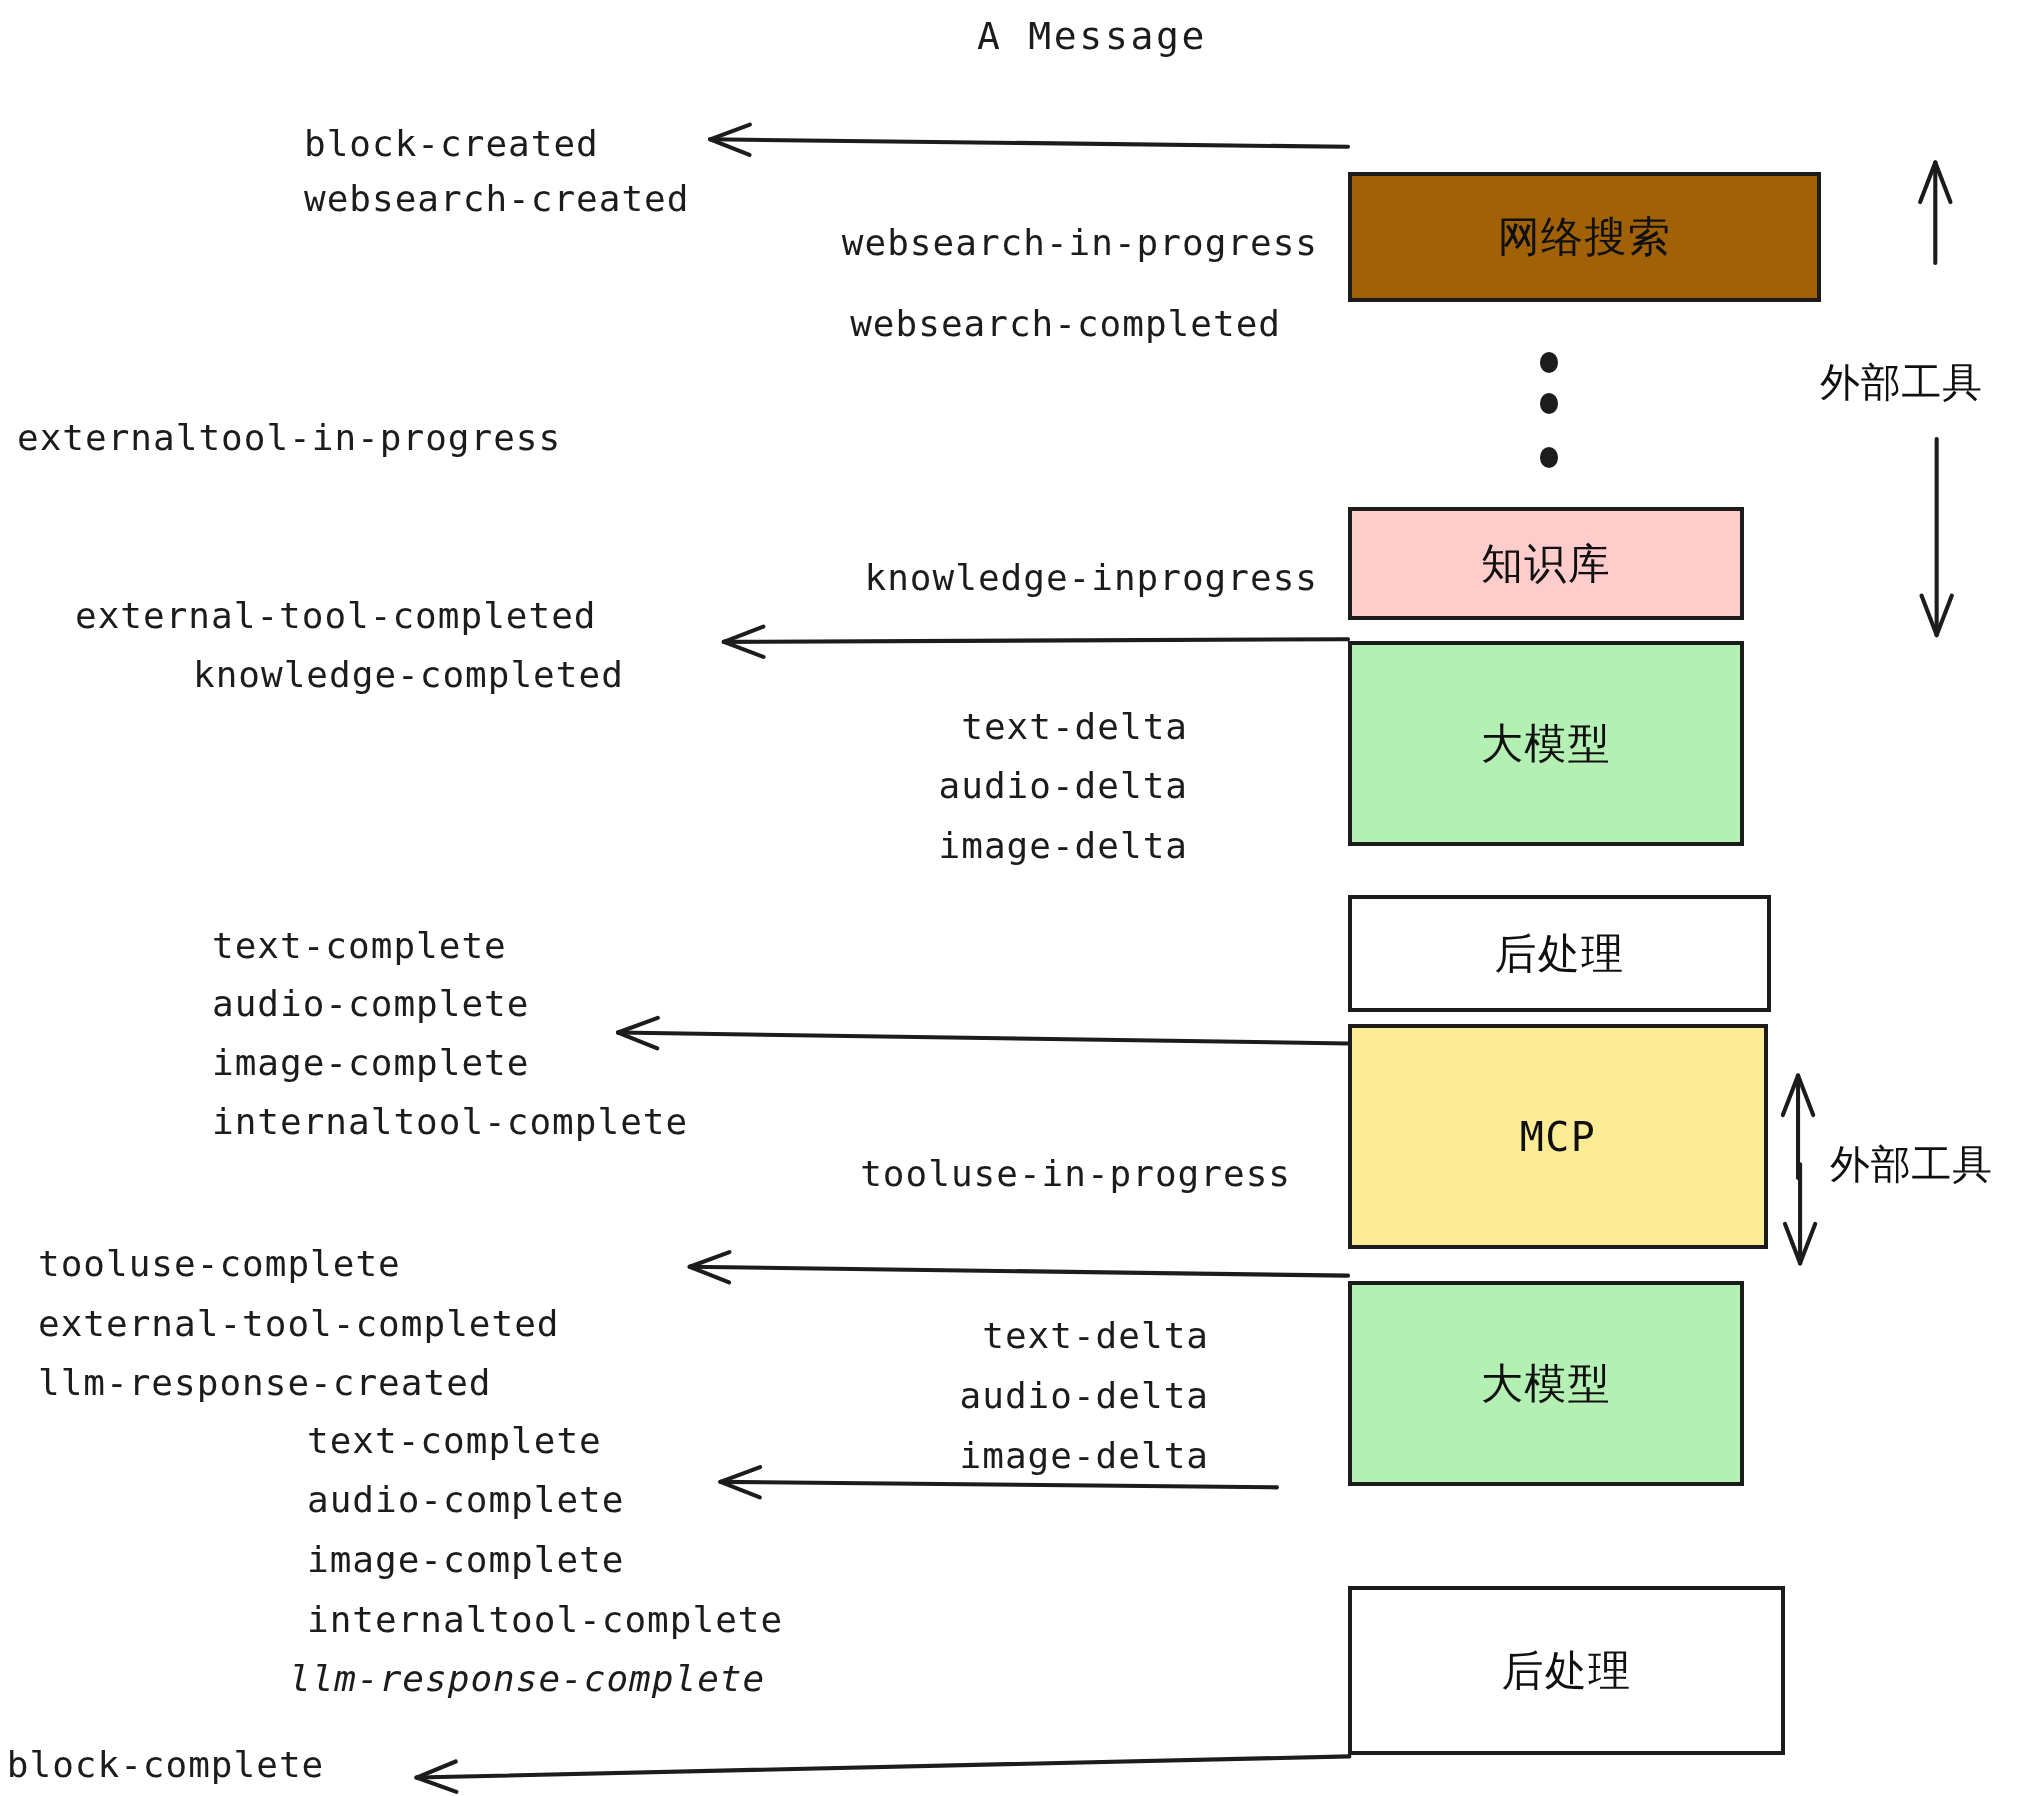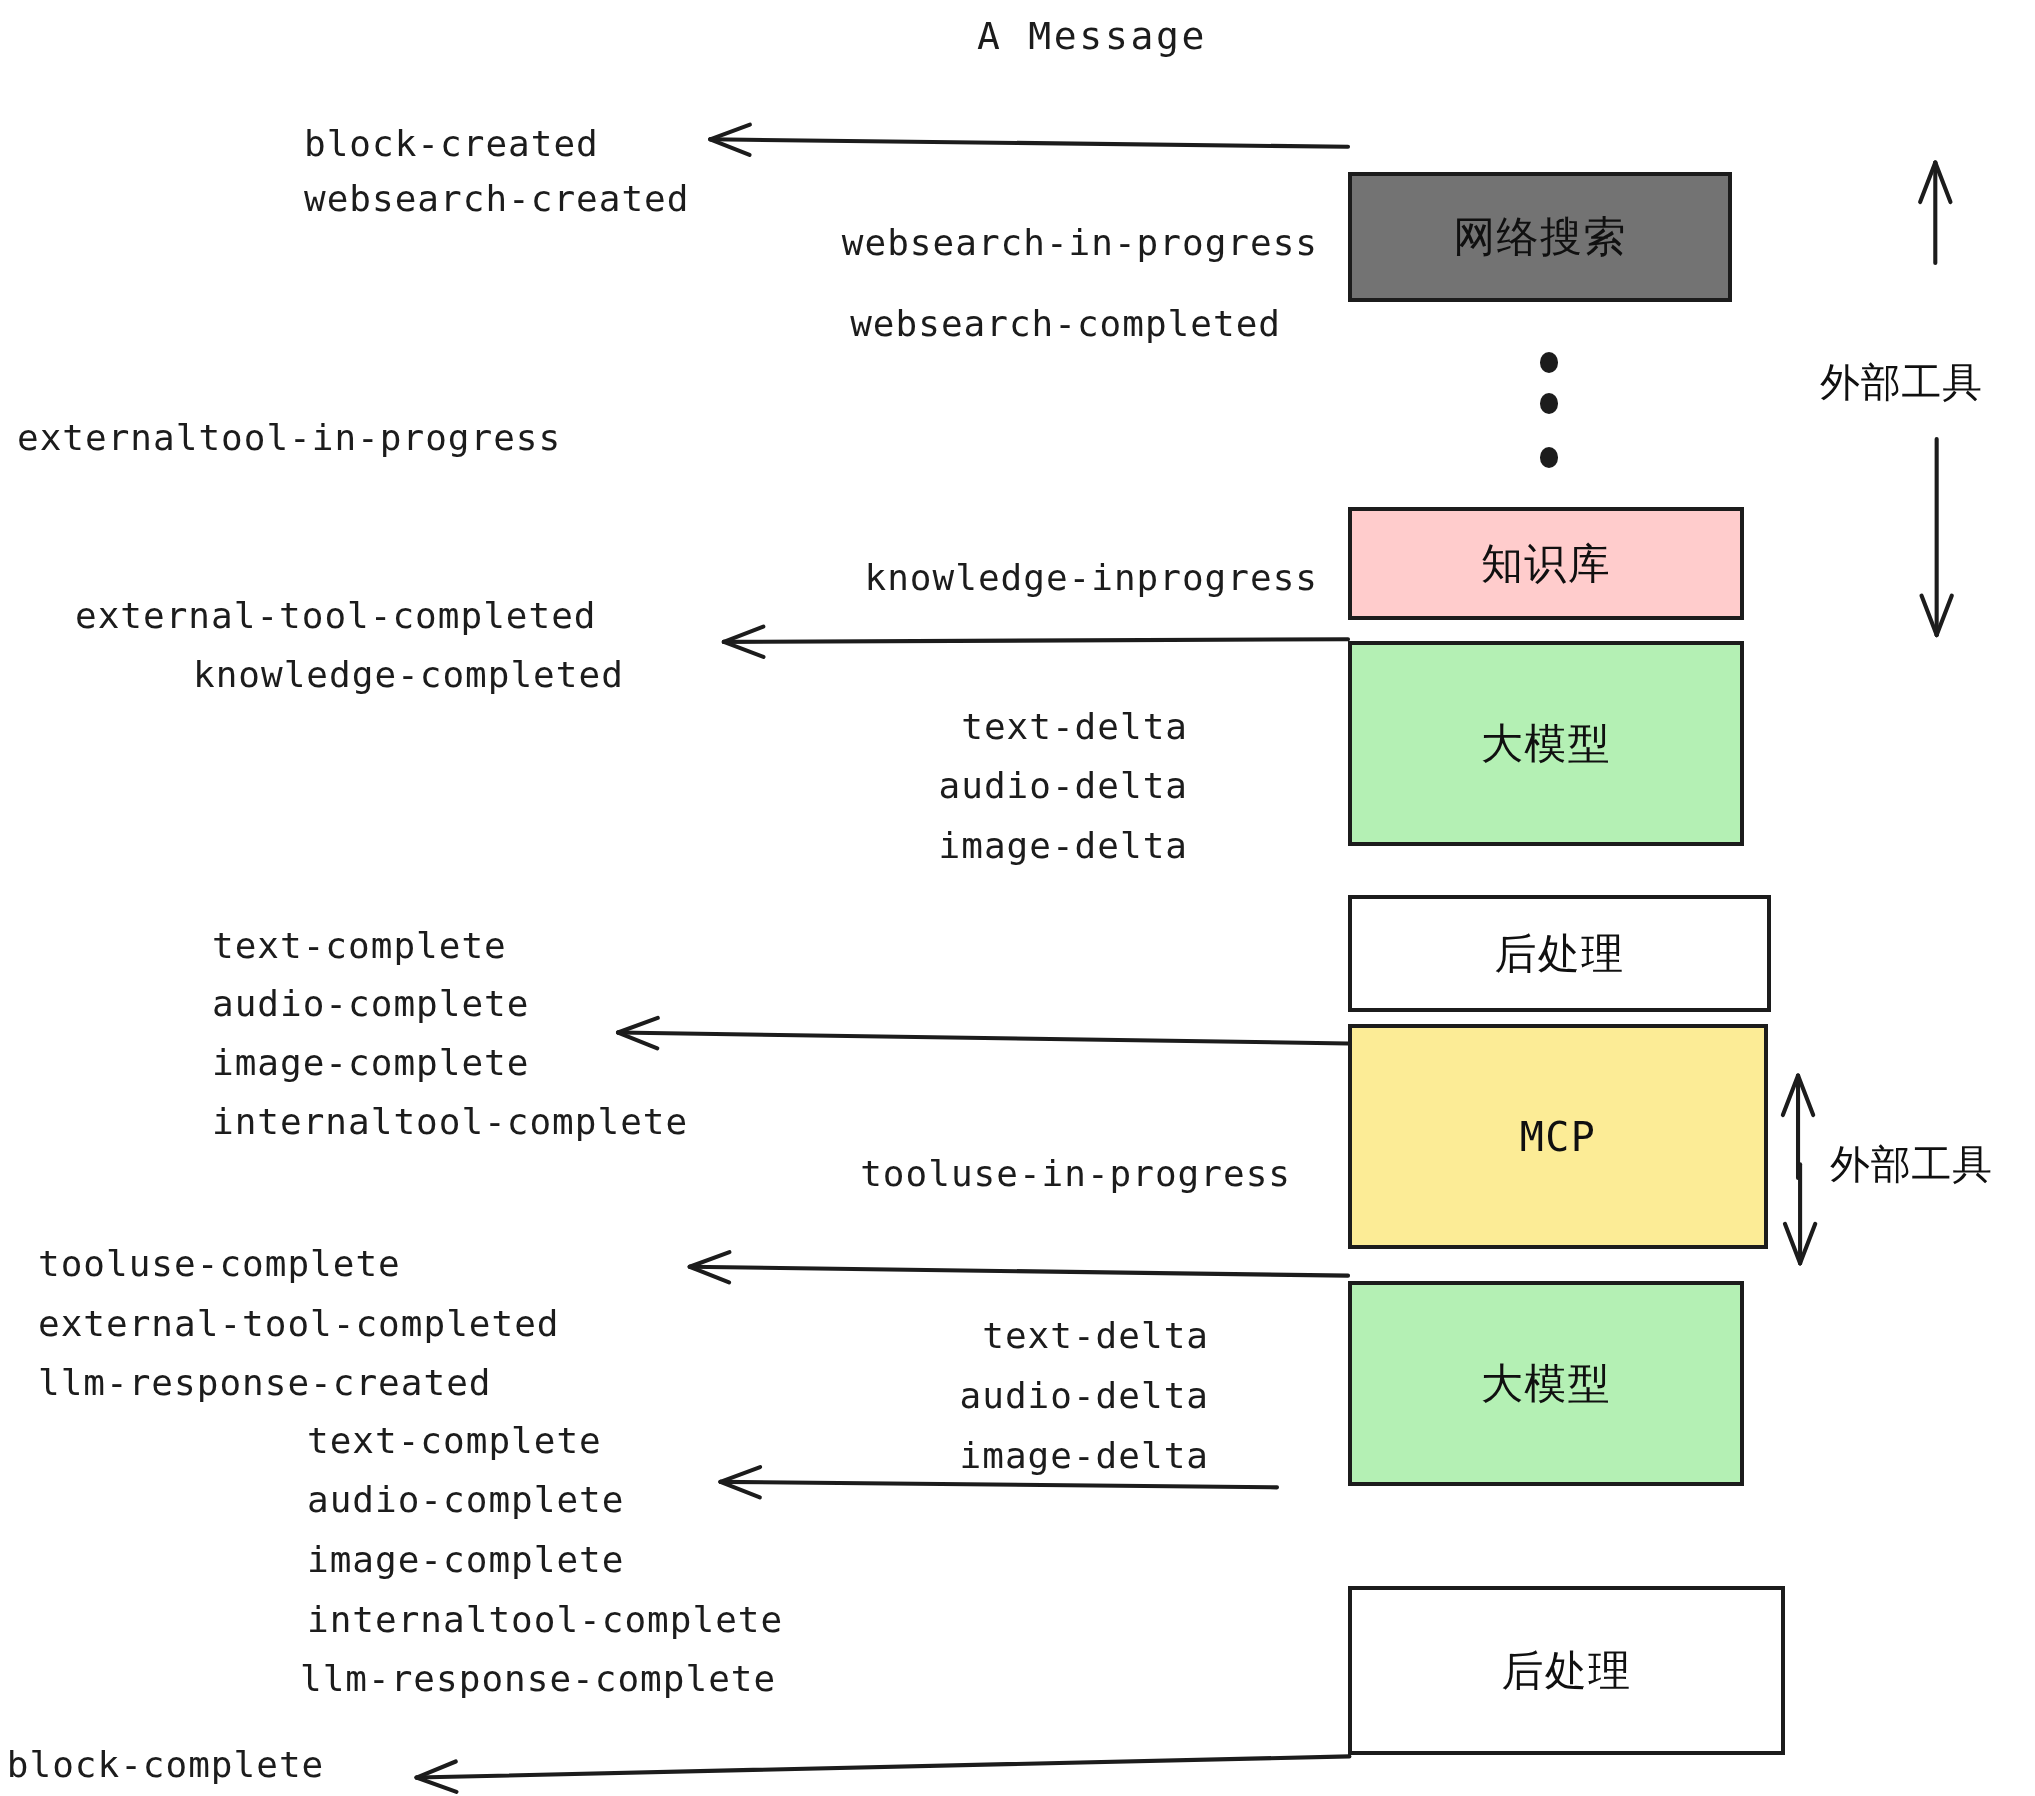--- a/index.html
+++ b/index.html
@@ -135,21 +135,21 @@
       </g>
     </svg>
 
   <div class="dots" id="dots-el">
       <div class="dot" style="left: 1540px; top: 352px;"></div>
       <div class="dot" style="left: 1540px; top: 393px;"></div>
       <div class="dot" style="left: 1540px; top: 447px;"></div>
     </div>
 
   <div id="node-layer">
-      <div class="node" style="left: 1348px; top: 172px; width: 384px; height: 130px; background: #737373;">
+      <div class="node" style="left: 1348px; top: 172px; width: 473px; height: 130px; background: #a16207;">
         <span>网络搜索</span>
       </div>
       <div class="node" style="left: 1348px; top: 507px; width: 396px; height: 113px; background: rgb(255, 204, 204);">
         <span>知识库</span>
       </div>
       <div class="node" style="left: 1348px; top: 641px; width: 396px; height: 205px; background: rgb(180, 240, 180);">
         <span>大模型</span>
       </div>
       <div class="node" style="left: 1348px; top: 895px; width: 423px; height: 117px; background: rgb(255, 255, 255);">
         <span>后处理</span>
@@ -180,21 +180,21 @@
       <div class="evt" style="left: 212px; top: 986px;">audio-complete</div>
       <div class="evt" style="left: 212px; top: 1045px;">image-complete</div>
       <div class="evt" style="left: 212px; top: 1104px;">internaltool-complete</div>
       <div class="evt" style="left: 38px; top: 1246px;">tooluse-complete</div>
       <div class="evt" style="left: 38px; top: 1306px;">external-tool-completed</div>
       <div class="evt" style="left: 38px; top: 1365px;">llm-response-created</div>
       <div class="evt" style="left: 307px; top: 1423px;">text-complete</div>
       <div class="evt" style="left: 307px; top: 1482px;">audio-complete</div>
       <div class="evt" style="left: 307px; top: 1542px;">image-complete</div>
       <div class="evt" style="left: 307px; top: 1602px;">internaltool-complete</div>
-      <div class="evt" style="left: 300px; top: 1661px;">llm-response-complete</div>
+      <div class="evt" style="left: 289px; top: 1661px; font-style: italic;">llm-response-complete</div>
       <div class="evt" style="left: 6.8px; top: 1747px;">block-complete</div>
       <div class="evt r" style="left: 1318px; top: 225px;">websearch-in-progress</div>
       <div class="evt r" style="left: 1281px; top: 306px;">websearch-completed</div>
       <div class="evt r" style="left: 1318px; top: 560px;">knowledge-inprogress</div>
       <div class="evt r" style="left: 1188px; top: 709px;">text-delta</div>
       <div class="evt r" style="left: 1188px; top: 768px;">audio-delta</div>
       <div class="evt r" style="left: 1188px; top: 828px;">image-delta</div>
       <div class="evt r" style="left: 1291px; top: 1156px;">tooluse-in-progress</div>
       <div class="evt r" style="left: 1209px; top: 1318px;">text-delta</div>
       <div class="evt r" style="left: 1209px; top: 1378px;">audio-delta</div>

